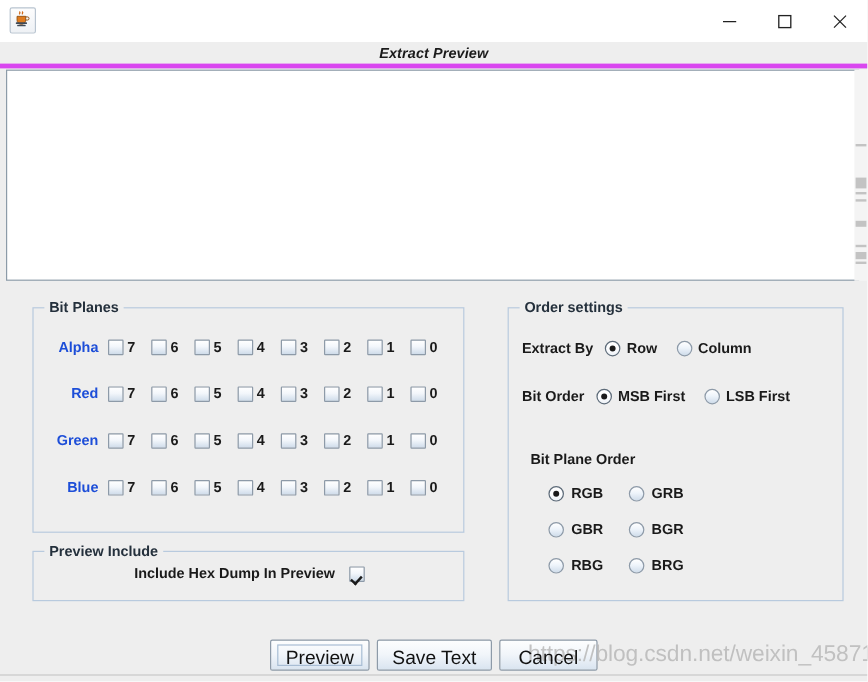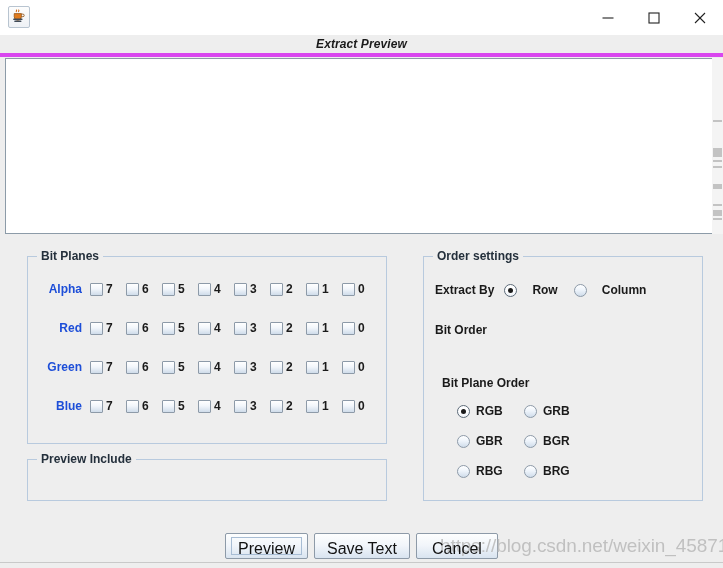--- a/index.html
+++ b/index.html
@@ -160,21 +160,21 @@
 
   
   .opt-row {
     position: absolute;
     display: flex; align-items: center;
     font-size: 12px; font-weight: bold; color: #1a1a1a;
     white-space: nowrap;
   }
   .opt-row .rlabel { margin-right: 10px; }
   .radio-item {
-    display: flex; align-items: center; gap: 15px;
+    display: flex; align-items: center; gap: 5px;
     margin-right: 16px;
   }
   .radio-item span { font-size: 12px; font-weight: bold; color: #1a1a1a; }
 
   .bpo-title {
     position: absolute; left: 18px; top: 119px;
     font-size: 12px; font-weight: bold; color: #1a1a1a;
   }
   .bpo-grid {
     position: absolute; left: 33px; top: 147px;
@@ -432,20 +432,24 @@
           <div class="bp-cell">
             <span class="cb"></span>
             <span class="num">0</span>
           </div>
         </div>
       </div>
   </div>
 
   <div class="group" id="grp-preview-settings">
     <div class="group-title">Preview Include</div>
+    <div class="ps-line">
+      <span class="pslabel">Include Hex Dump In Preview</span>
+      <span class="cb checked" id="cb-hexdump"></span>
+    </div>
   </div>
 
   <div class="group" id="grp-order">
     <div class="group-title">Order settings</div>
 
     <div class="opt-row" id="row-extract-by" style="left:11px; top:26px;">
       <span class="rlabel">Extract By</span>
       <span id="extract-by-opts" style="display:flex;align-items:center;">
           <span class="radio-item">
             <span class="rb sel"></span>
@@ -453,20 +457,30 @@
           </span>
           <span class="radio-item">
             <span class="rb"></span>
             <span>Column</span>
           </span>
         </span>
     </div>
 
     <div class="opt-row" id="row-bit-order" style="left:11px; top:66px;">
       <span class="rlabel">Bit Order</span>
+      <span id="bit-order-opts" style="display:flex;align-items:center;">
+          <span class="radio-item">
+            <span class="rb sel"></span>
+            <span>MSB First</span>
+          </span>
+          <span class="radio-item">
+            <span class="rb"></span>
+            <span>LSB First</span>
+          </span>
+        </span>
     </div>
 
     <div class="bpo-title">Bit Plane Order</div>
     <div class="bpo-grid" id="bpo-grid">
         <div class="grow">
           <div class="gcell">
             <span class="rb sel"></span>
             <span>RGB</span>
           </div>
           <div class="gcell">

